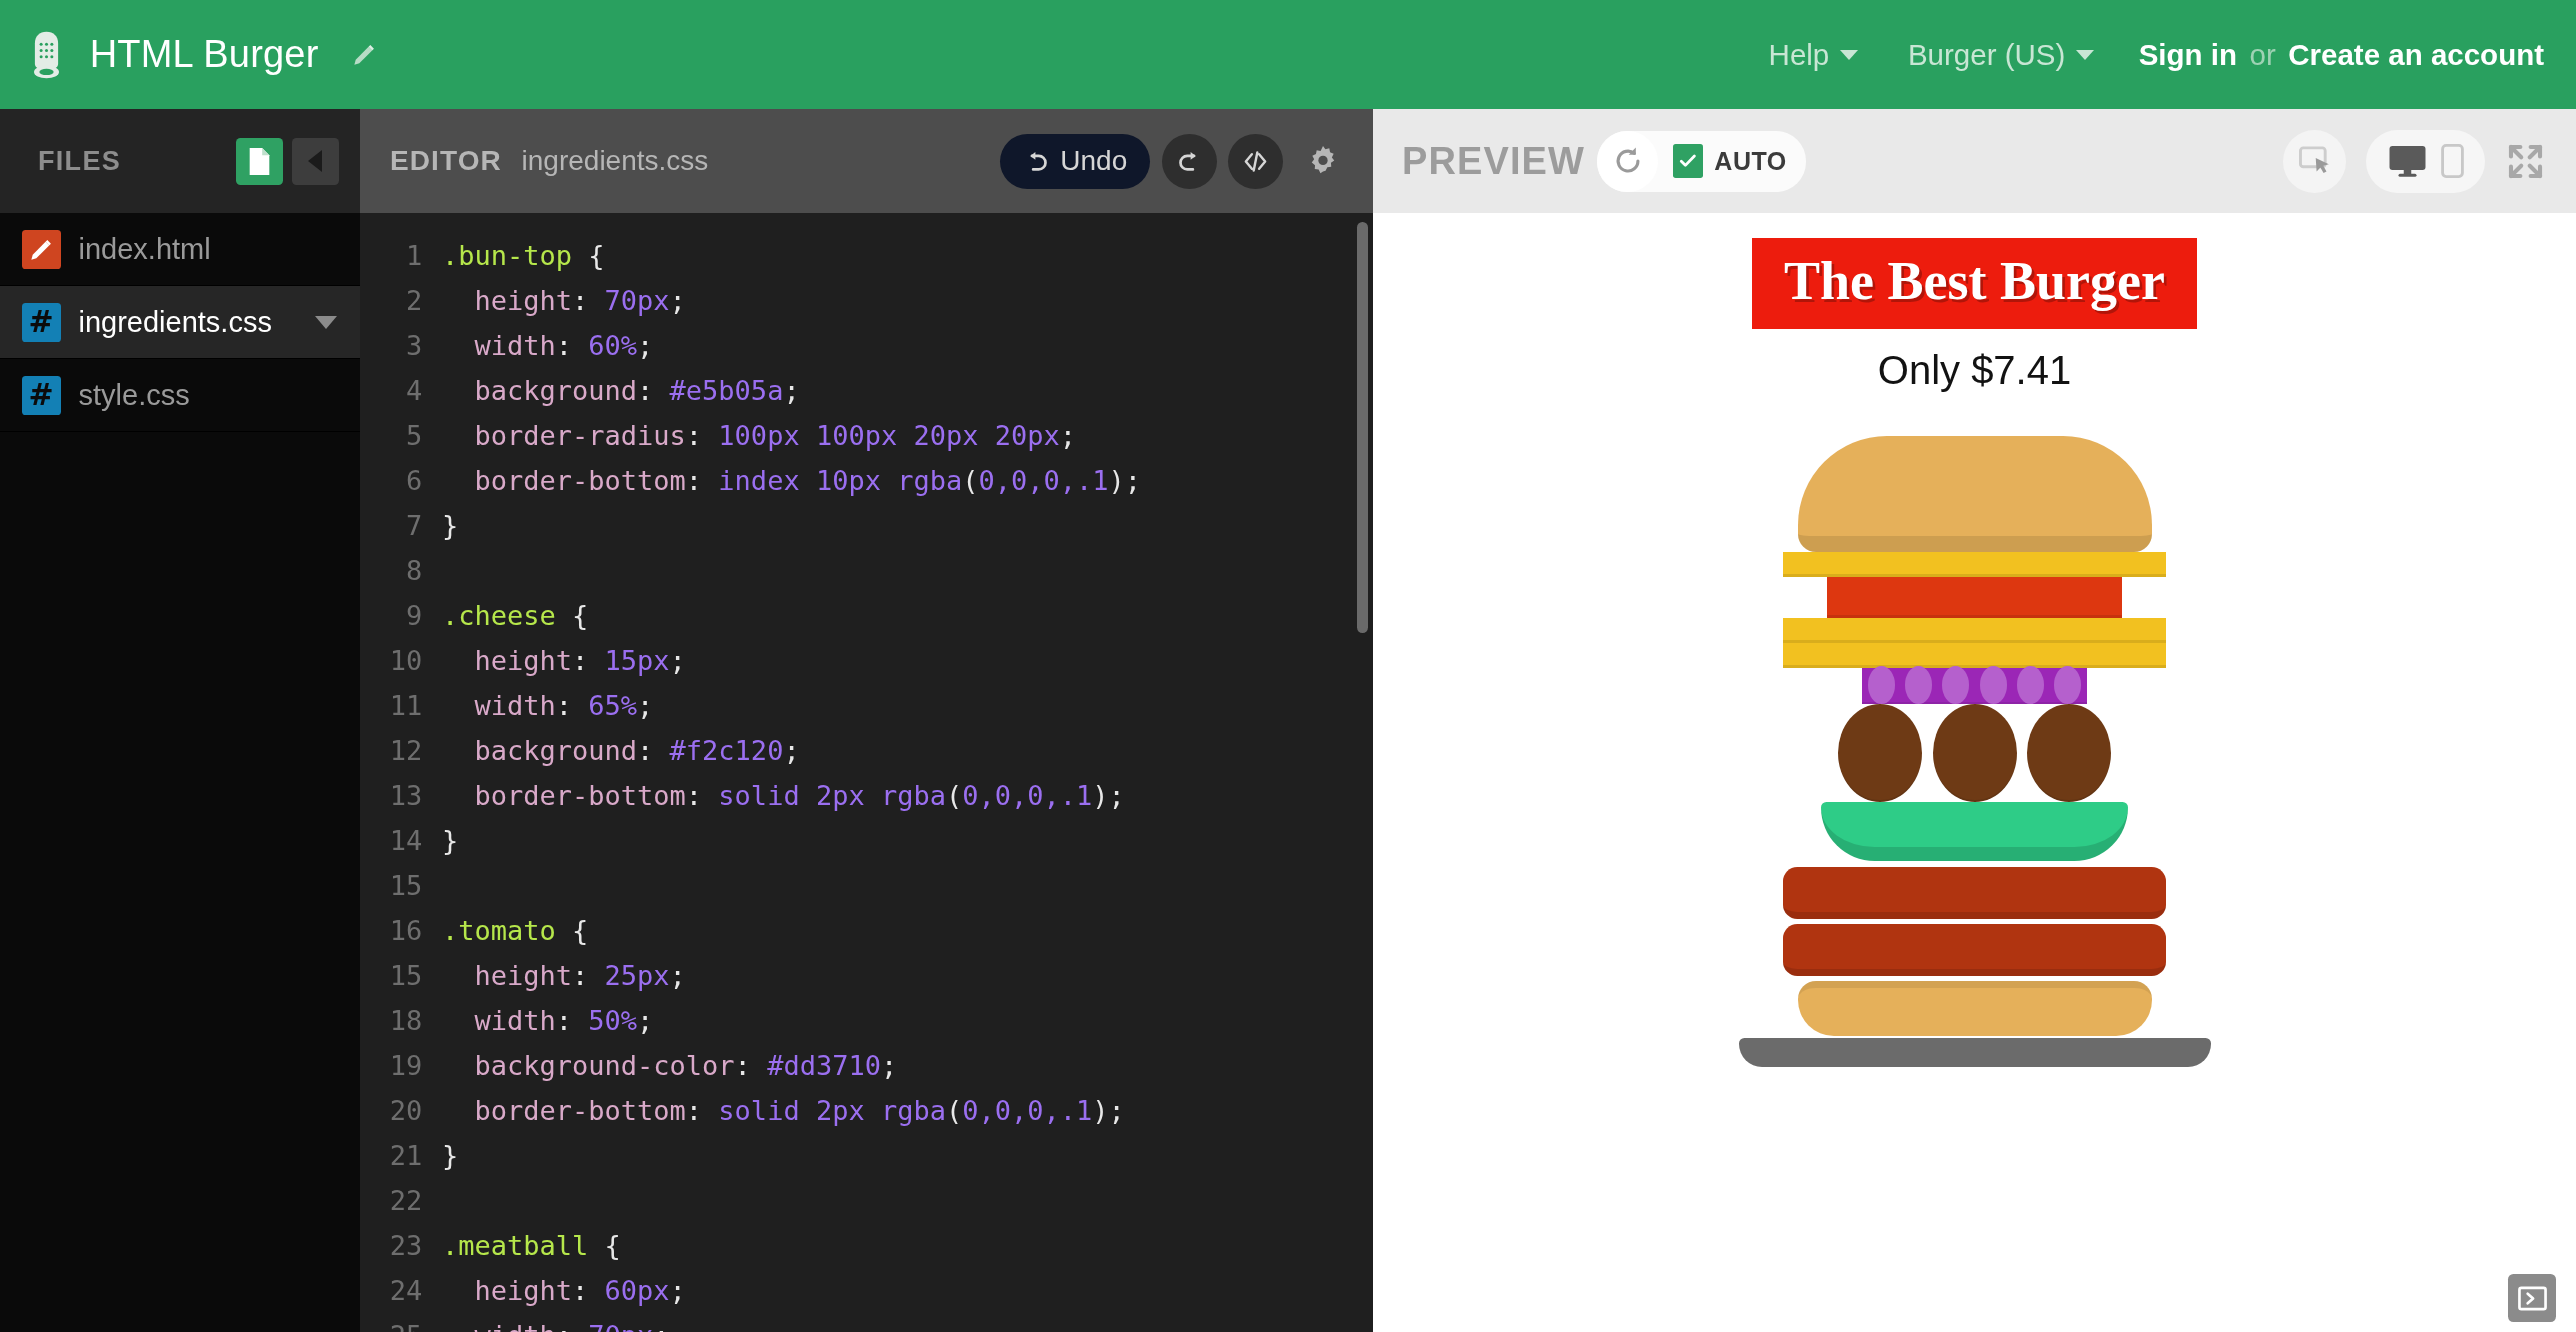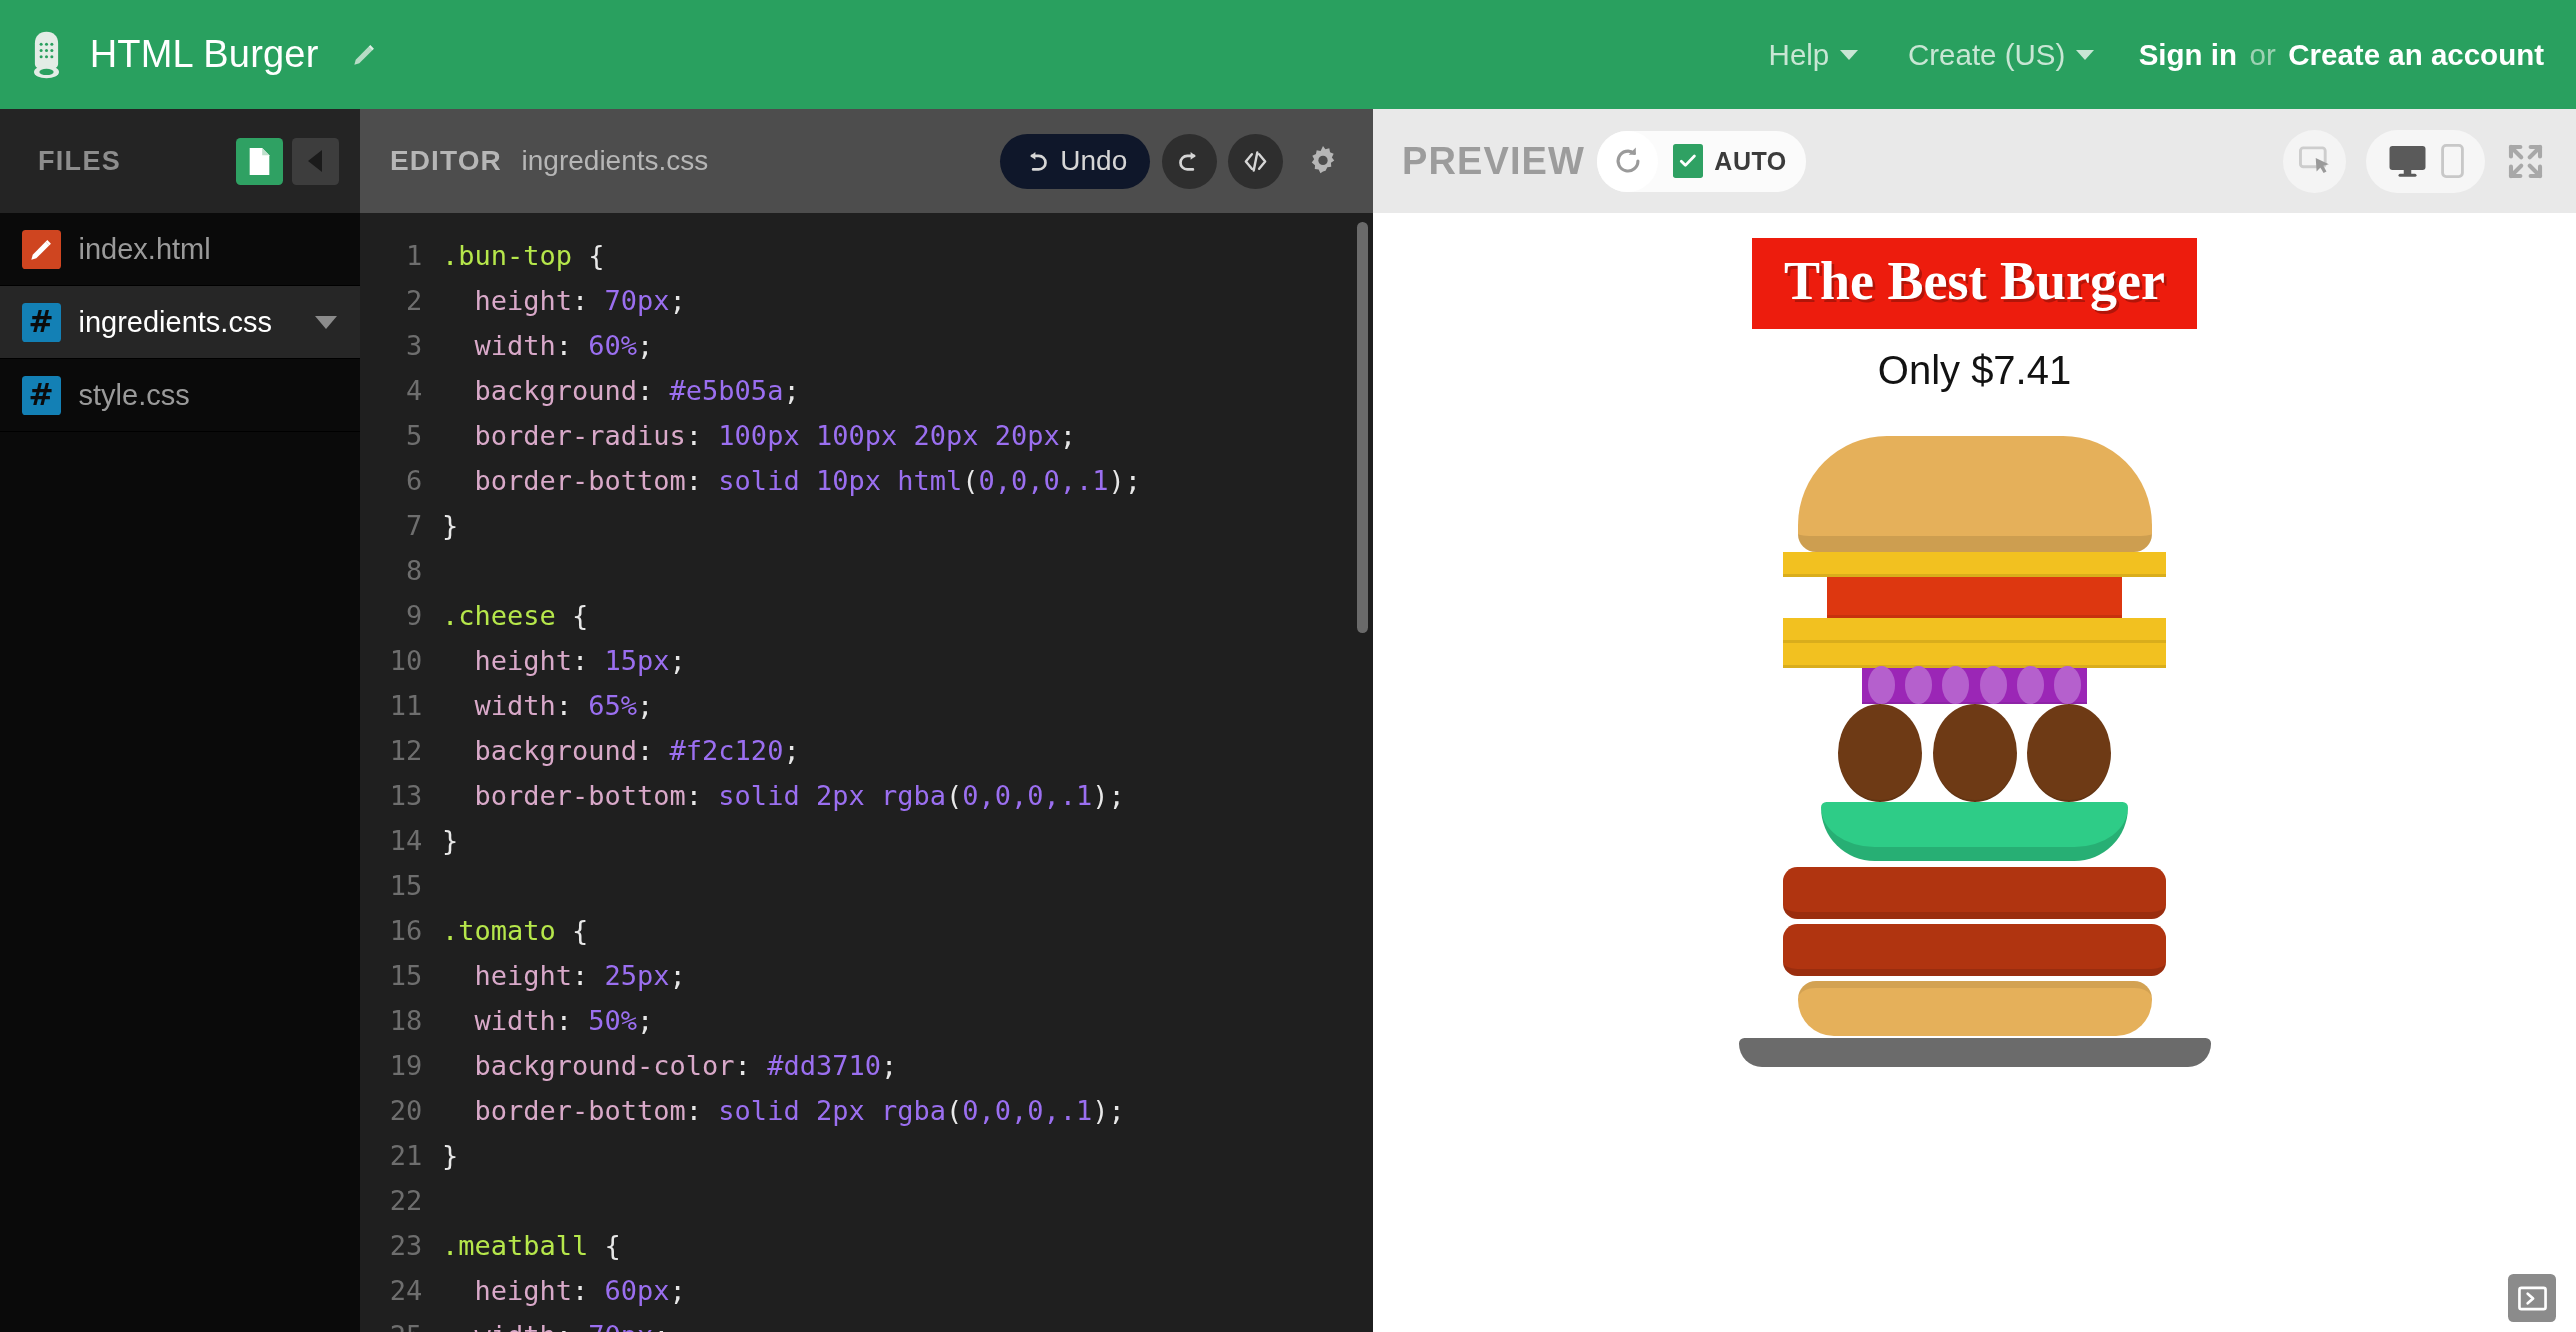--- a/index.html
+++ b/index.html
@@ -300,21 +300,21 @@
         <path d="M17.2 3.6l3.2 3.2-1.6 1.6-3.2-3.2 1.6-1.6z" fill="#e8f3ec"></path>
       </svg>
     </div>
 
     <div class="header-right">
       <div class="hdr-menu">
         <span>Help</span>
         <span class="caret-down"></span>
       </div>
       <div class="hdr-menu">
-        <span>Create (US)</span>
+        <span>Burger (US)</span>
         <span class="caret-down"></span>
       </div>
       <div class="hdr-auth">
         <span class="lnk">Sign in</span>
         <span class="sep">or</span>
         <span class="lnk">Create an account</span>
       </div>
     </div>
   </div>
 
@@ -399,21 +399,21 @@
         </div>
       </div>
 
       <div class="code-wrap">
         <div class="code" id="code-body">
             <div class="code-line"><span class="ln">1</span><span class="ct"><span class="tok-sel">.bun-top</span><span class="tok-punc"> {</span></span></div>
             <div class="code-line"><span class="ln">2</span><span class="ct"><span class="tok-prop">  height</span><span class="tok-punc">: </span><span class="tok-val">70px</span><span class="tok-punc">;</span></span></div>
             <div class="code-line"><span class="ln">3</span><span class="ct"><span class="tok-prop">  width</span><span class="tok-punc">: </span><span class="tok-val">60%</span><span class="tok-punc">;</span></span></div>
             <div class="code-line"><span class="ln">4</span><span class="ct"><span class="tok-prop">  background</span><span class="tok-punc">: </span><span class="tok-val">#e5b05a</span><span class="tok-punc">;</span></span></div>
             <div class="code-line"><span class="ln">5</span><span class="ct"><span class="tok-prop">  border-radius</span><span class="tok-punc">: </span><span class="tok-val">100px 100px 20px 20px</span><span class="tok-punc">;</span></span></div>
-            <div class="code-line"><span class="ln">6</span><span class="ct"><span class="tok-prop">  border-bottom</span><span class="tok-punc">: </span><span class="tok-val">solid 10px html</span><span class="tok-punc">(</span><span class="tok-val">0,0,0,.1</span><span class="tok-punc">);</span></span></div>
+            <div class="code-line"><span class="ln">6</span><span class="ct"><span class="tok-prop">  border-bottom</span><span class="tok-punc">: </span><span class="tok-val">index 10px rgba</span><span class="tok-punc">(</span><span class="tok-val">0,0,0,.1</span><span class="tok-punc">);</span></span></div>
             <div class="code-line"><span class="ln">7</span><span class="ct"><span class="tok-punc">}</span></span></div>
             <div class="code-line"><span class="ln">8</span><span class="ct"><span class="tok-punc"></span></span></div>
             <div class="code-line"><span class="ln">9</span><span class="ct"><span class="tok-sel">.cheese</span><span class="tok-punc"> {</span></span></div>
             <div class="code-line"><span class="ln">10</span><span class="ct"><span class="tok-prop">  height</span><span class="tok-punc">: </span><span class="tok-val">15px</span><span class="tok-punc">;</span></span></div>
             <div class="code-line"><span class="ln">11</span><span class="ct"><span class="tok-prop">  width</span><span class="tok-punc">: </span><span class="tok-val">65%</span><span class="tok-punc">;</span></span></div>
             <div class="code-line"><span class="ln">12</span><span class="ct"><span class="tok-prop">  background</span><span class="tok-punc">: </span><span class="tok-val">#f2c120</span><span class="tok-punc">;</span></span></div>
             <div class="code-line"><span class="ln">13</span><span class="ct"><span class="tok-prop">  border-bottom</span><span class="tok-punc">: </span><span class="tok-val">solid 2px rgba</span><span class="tok-punc">(</span><span class="tok-val">0,0,0,.1</span><span class="tok-punc">);</span></span></div>
             <div class="code-line"><span class="ln">14</span><span class="ct"><span class="tok-punc">}</span></span></div>
             <div class="code-line"><span class="ln">15</span><span class="ct"><span class="tok-punc"></span></span></div>
             <div class="code-line"><span class="ln">16</span><span class="ct"><span class="tok-sel">.tomato</span><span class="tok-punc"> {</span></span></div>

